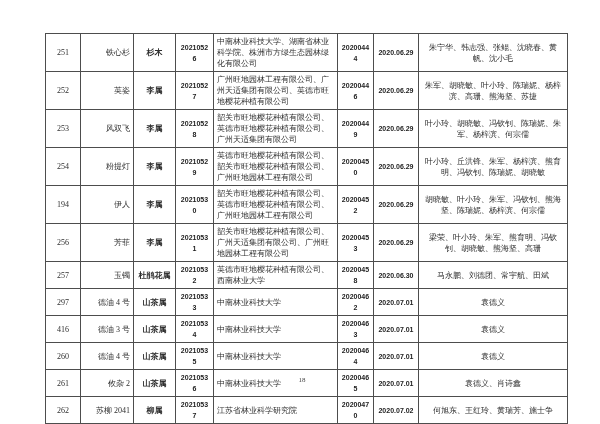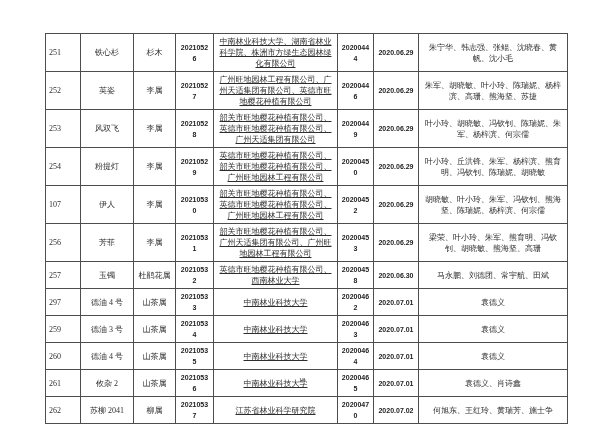--- a/index.html
+++ b/index.html
@@ -20,25 +20,25 @@
     font-size:8px;
     line-height:11px;
   }
   table.variety td{
     border:1px solid #4d4d4d;
     padding:2px 3px;
     vertical-align:middle;
     overflow:hidden;
     word-break:break-all;
   }
-  .col-no{width:35px;text-align:left;}
-  .col-name{width:53px;text-align:center;}
-  .col-genus{width:42px;text-align:center;}
+  .col-no{width:35px;text-align:center;}
+  .col-name{width:53px;text-align:right;}
+  .col-genus{width:42px;text-align:center;font-weight:bold;}
   .col-appno{width:38px;}
-  .col-applicant{width:124px;text-align:center;text-decoration:underline;}
+  .col-applicant{width:124px;text-align:left;}
   .col-docno{width:36px;}
   .col-date{width:45px;}
   .col-breeders{width:149px;text-align:center;padding-right:14px;font-family:Liberation Serif, serif;}
   td.num{
     font-family:"Liberation Sans","DejaVu Sans",sans-serif;
     font-weight:bold;
     font-size:7px;
     text-align:center;
     letter-spacing:0;
     color:#222;
@@ -108,21 +108,21 @@
       <td class="col-name">粉提灯</td>
       <td class="col-genus">李属</td>
       <td class="col-appno num">20210529</td>
       <td class="col-applicant">英德市旺地樱花种植有限公司、韶关市旺地樱花种植有限公司、广州旺地园林工程有限公司</td>
       <td class="col-docno num">20200450</td>
       <td class="col-date num">2020.06.29</td>
       <td class="col-breeders">叶小玲、丘洪锋、朱军、杨梓滨、熊育明、冯钦钊、陈瑞妮、胡晓敏</td>
     </tr>
 
     <tr>
-      <td class="col-no">107</td>
+      <td class="col-no">194</td>
       <td class="col-name">伊人</td>
       <td class="col-genus">李属</td>
       <td class="col-appno num">20210530</td>
       <td class="col-applicant">韶关市旺地樱花种植有限公司、英德市旺地樱花种植有限公司、广州旺地园林工程有限公司</td>
       <td class="col-docno num">20200452</td>
       <td class="col-date num">2020.06.29</td>
       <td class="col-breeders">胡晓敏、叶小玲、朱军、冯钦钊、熊海坚、陈瑞妮、杨梓滨、何宗儒</td>
     </tr>
 
     <tr>
@@ -152,21 +152,21 @@
       <td class="col-name">德油 4 号</td>
       <td class="col-genus">山茶属</td>
       <td class="col-appno num">20210533</td>
       <td class="col-applicant">中南林业科技大学</td>
       <td class="col-docno num">20200462</td>
       <td class="col-date num">2020.07.01</td>
       <td class="col-breeders">袁德义</td>
     </tr>
 
     <tr>
-      <td class="col-no">259</td>
+      <td class="col-no">416</td>
       <td class="col-name">德油 3 号</td>
       <td class="col-genus">山茶属</td>
       <td class="col-appno num">20210534</td>
       <td class="col-applicant">中南林业科技大学</td>
       <td class="col-docno num">20200463</td>
       <td class="col-date num">2020.07.01</td>
       <td class="col-breeders">袁德义</td>
     </tr>
 
     <tr>

